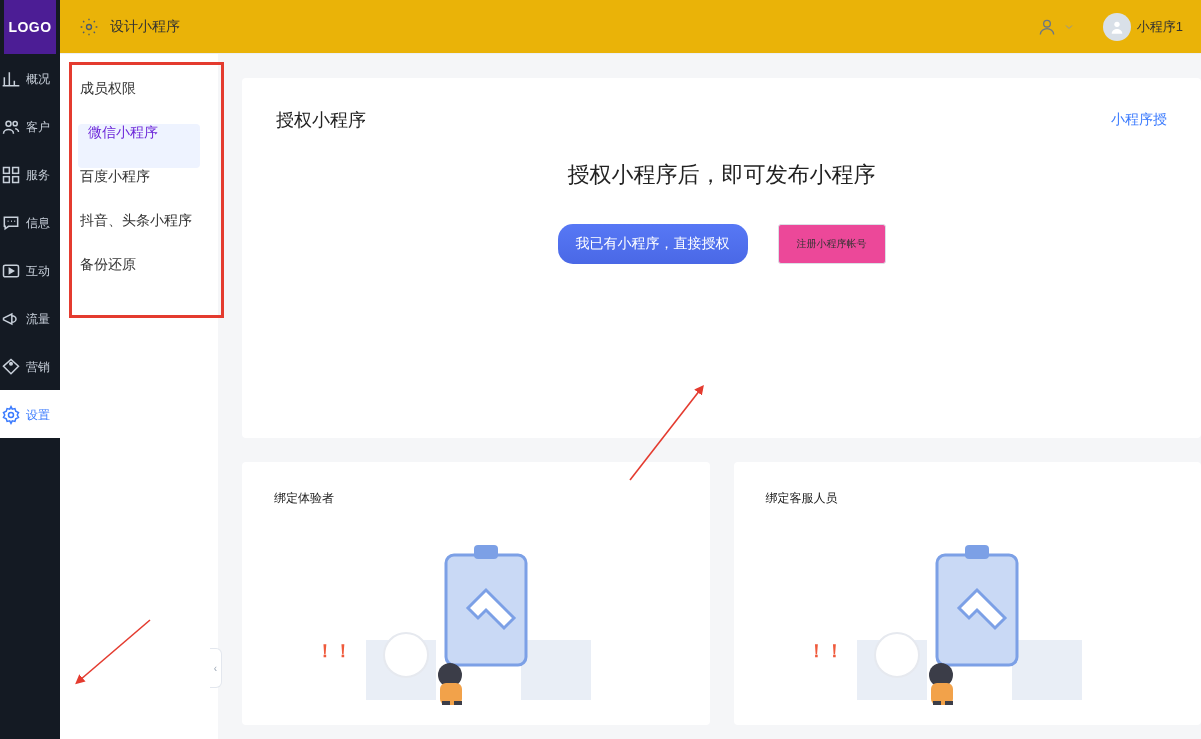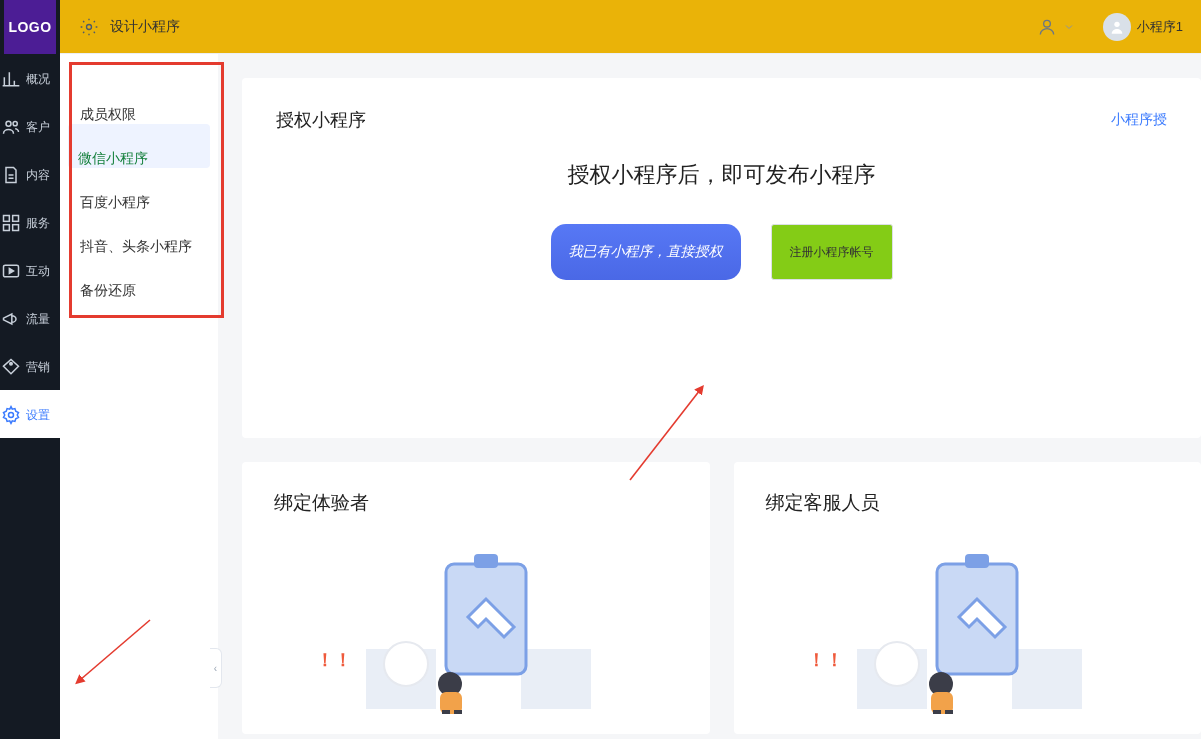--- a/index.html
+++ b/index.html
@@ -43,24 +43,24 @@
   }
   .side-item.active{background:#fff;color:#3a7afe;}
   .side-item.active .side-ico{color:#3a7afe;}
   .side-ico{width:22px;height:22px;display:flex;align-items:center;justify-content:center;}
   
   .subside{
     position:absolute;left:60px;top:54px;width:158px;bottom:0;background:#fff;
   }
   .subside ul{list-style:none;padding-top:26px;}
   .subside li{
-    padding:0 20px;height:44px;display:flex;align-items:flex-end;font-size:14px;color:#333;cursor:pointer;font-family:Liberation Serif, serif;
+    padding:0 20px;height:44px;display:flex;align-items:flex-start;font-size:14px;color:#333;cursor:pointer;font-family:Liberation Serif, serif;
   }
   .subside li.active{
-    background:#eef3ff;color:#15803d;border-radius:4px;margin:0 8px;padding:0 10px;
+    background:#eef3ff;color:#6d28d9;border-radius:4px;margin:0 18px;padding:0 10px;
   }
   .hl-box{
     position:absolute;left:69px;top:62px;width:155px;height:256px;border:3px solid #e43b2f;pointer-events:none;
   }
   .collapse-handle{
     position:absolute;left:210px;top:648px;width:12px;height:40px;background:#fff;border:1px solid #e3e7ee;
     border-left:none;border-radius:0 6px 6px 0;display:flex;align-items:center;justify-content:center;font-size:10px;color:#98a4b3;cursor:pointer;
   }
   
   .main{
@@ -76,28 +76,28 @@
     display:flex;align-items:center;justify-content:space-between;margin-bottom:28px;
   }
   .card-title{font-size:18px;color:#222;}
   .link{color:#3a7afe;font-size:14px;cursor:pointer;}
   .auth-heading{font-size:22px;text-align:center;color:#222;margin-bottom:30px;}
   .auth-desc{font-size:14px;color:#8a93a2;text-align:center;line-height:2;}
   .auth-desc .link-inline{color:#3a7afe;cursor:pointer;}
   .auth-actions{display:flex;justify-content:center;gap:30px;margin-top:34px;}
   .btn-primary{
     background:#4c6ef5;background:linear-gradient(#5778f5,#4a68e6);
-    color:#fff;border:none;padding:19px 18px;font-size:14px;border-radius:15px;cursor:pointer;font-style:italic;
+    color:#fff;border:none;padding:11px 18px;font-size:14px;border-radius:15px;cursor:pointer;
   }
   .btn-outline{
-    background:#84cc16;border:1px solid #dcdfe6;color:#333;padding:11px 18px;font-size:12px;border-radius:3px;cursor:pointer;text-align:right;
+    background:#ec4899;border:1px solid #dcdfe6;color:#333;padding:11px 18px;font-size:10px;border-radius:3px;cursor:pointer;text-align:right;
   }
   .row-cards{display:flex;gap:24px;margin-top:24px;margin-right:0;}
   .card-half{flex:1;padding:28px 32px 20px;min-height:240px;display:flex;flex-direction:column;}
-  .half-title{font-size:19px;color:#222;margin-bottom:18px;}
+  .half-title{font-size:12px;color:#222;margin-bottom:18px;}
   .illus-wrap{flex:1;position:relative;display:flex;align-items:flex-end;justify-content:center;}
   
   .arrow-svg{position:absolute;pointer-events:none;}
 </style>
 </head>
 <body>
 
 <div class="topbar">
   <div class="topbar-left">
     <span class="side-ico">
@@ -146,36 +146,36 @@
           <circle cx="9" cy="8" r="3"></circle>
           <path d="M3 20c0-3 3-5 6-5s6 2 6 5M17 14c2 0 4 2 4 4"></path>
           <circle cx="17" cy="8" r="2.5"></circle>
         </svg>
       </span>
     <span>客户</span>
   </div>
   <div class="side-item">
     <span class="side-ico">
         <svg width="20" height="20" viewBox="0 0 24 24" fill="none" stroke="currentColor" stroke-width="1.8">
-          <path d="M6 3h9l3 3v15H6z"></path>
-          <path d="M9 12h6M9 16h6"></path>
-        </svg>
-      </span>
-    <span>内容</span>
-  </div>
-  <div class="side-item">
-    <span class="side-ico">
-        <svg width="20" height="20" viewBox="0 0 24 24" fill="none" stroke="currentColor" stroke-width="1.8">
           <rect x="3" y="3" width="7" height="7"></rect>
           <rect x="14" y="3" width="7" height="7"></rect>
           <rect x="3" y="14" width="7" height="7"></rect>
           <rect x="14" y="14" width="7" height="7"></rect>
         </svg>
       </span>
     <span>服务</span>
+  </div>
+  <div class="side-item">
+    <span class="side-ico">
+        <svg width="20" height="20" viewBox="0 0 24 24" fill="none" stroke="currentColor" stroke-width="1.8">
+          <path d="M4 5h16v11H9l-4 3v-3H4z"></path>
+          <path d="M8 10h1M12 10h1M16 10h1"></path>
+        </svg>
+      </span>
+    <span>信息</span>
   </div>
   <div class="side-item">
     <span class="side-ico">
         <svg width="20" height="20" viewBox="0 0 24 24" fill="none" stroke="currentColor" stroke-width="1.8">
           <rect x="3" y="5" width="18" height="14" rx="2"></rect>
           <path d="M10 9l5 3-5 3z" fill="currentColor"></path>
         </svg>
       </span>
     <span>互动</span>
   </div>

